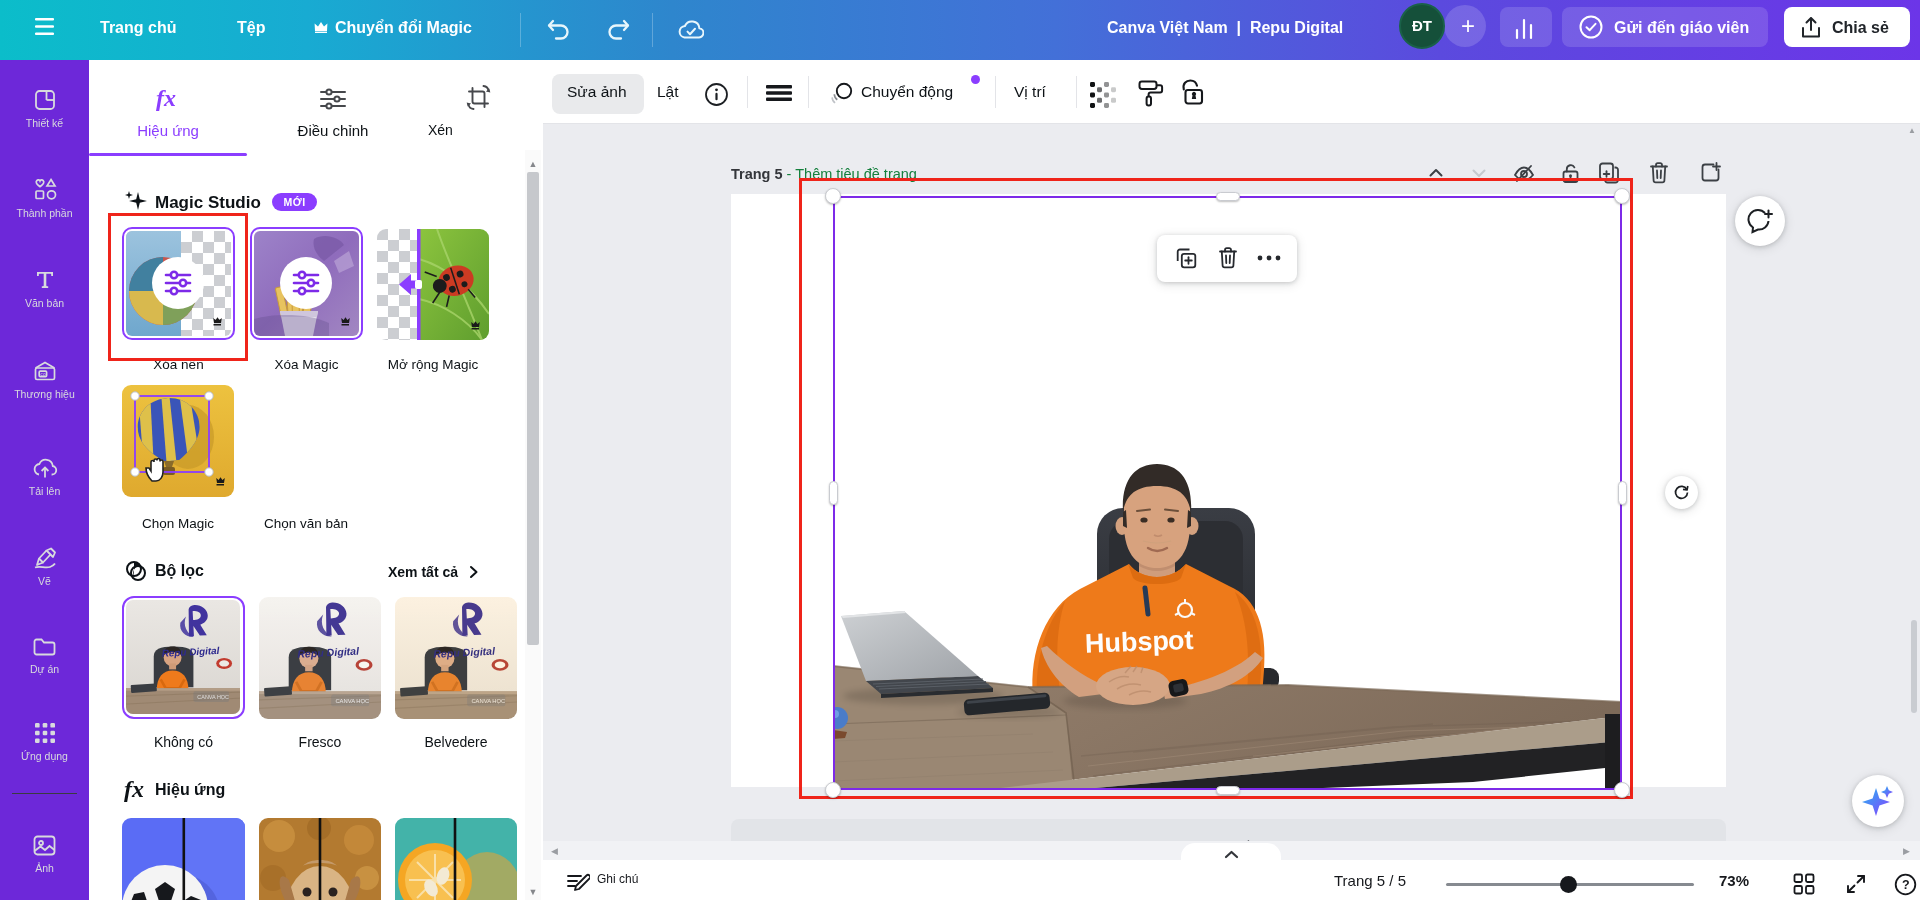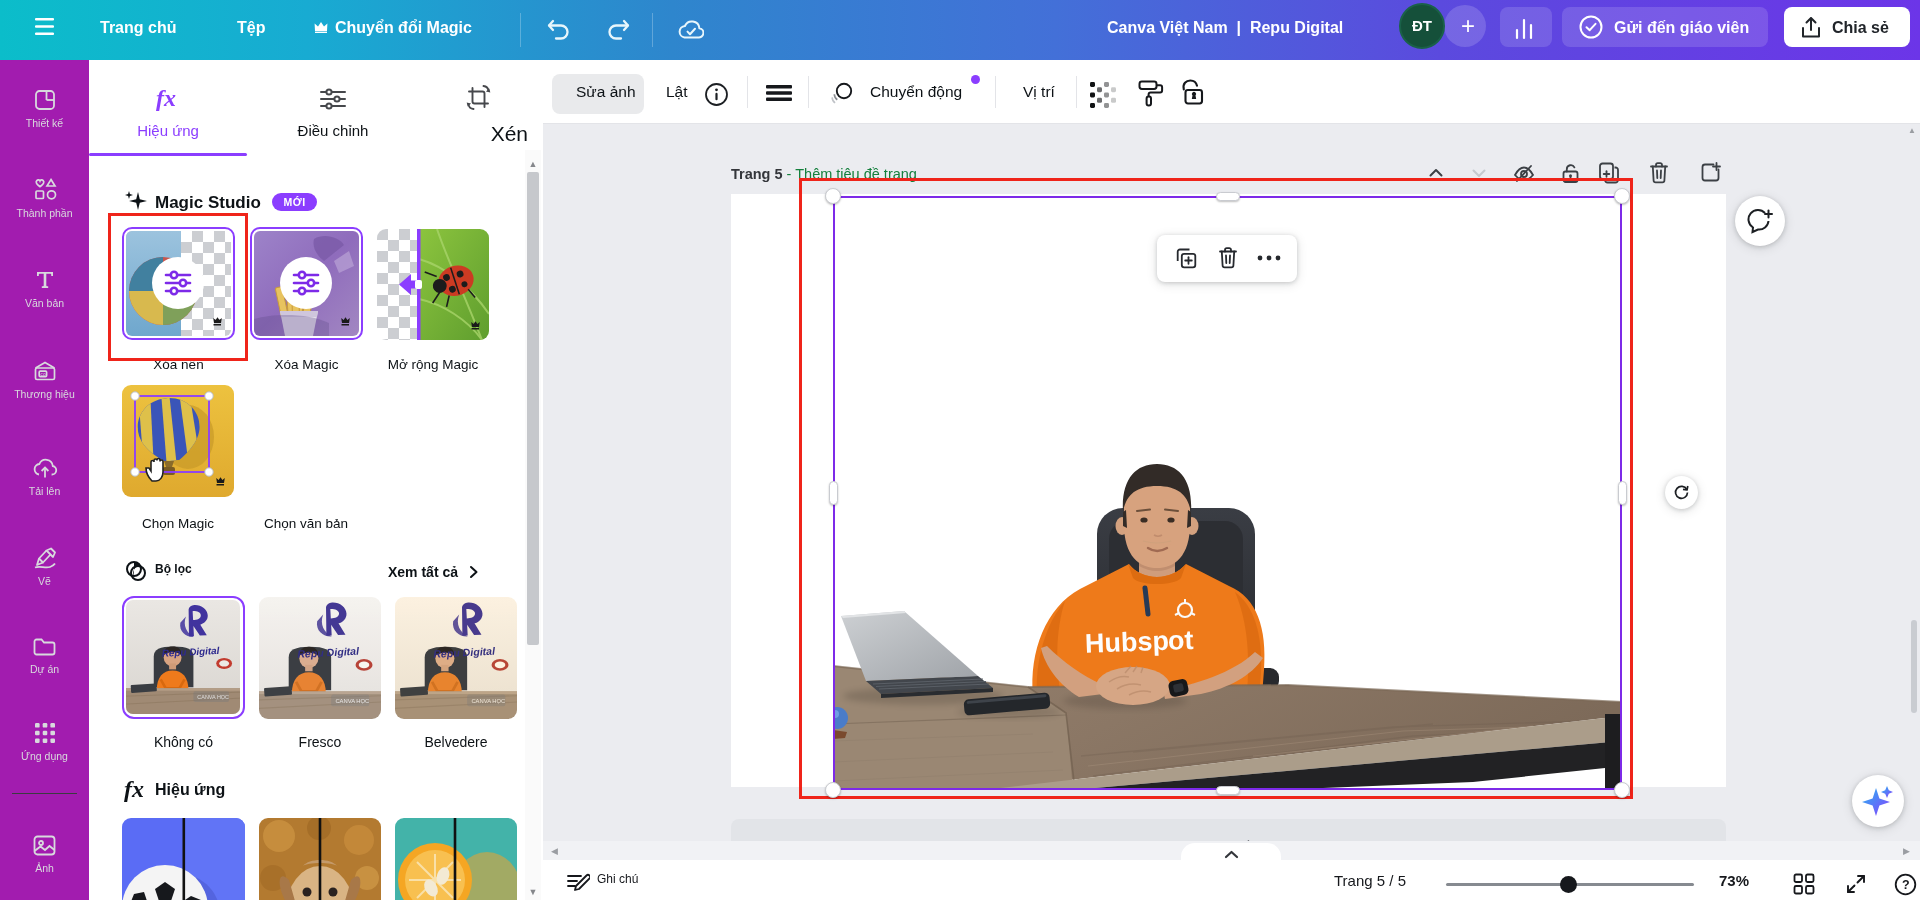--- a/index.html
+++ b/index.html
@@ -8,30 +8,30 @@
   #app { position:relative; width:1920px; height:900px; background:#fff; }
   .abs { position:absolute; }
   
   #hdr { position:absolute; left:0; top:0; width:1920px; height:60px;
     background:linear-gradient(90deg,#0bbdca 0%,#18abd2 16%,#2e86cd 35%,#4370d8 55%,#5b4ade 75%,#6c35e8 100%);
     color:#fff; }
   .htxt { position:absolute; top:19px; font-size:16px; font-weight:700; color:#fff; white-space:nowrap; }
   .hdiv { position:absolute; top:13px; width:1px; height:34px; background:rgba(255,255,255,.25); }
   .hbtn { position:absolute; top:7px; height:40px; border-radius:8px; background:rgba(255,255,255,.14); }
   
-  #side { position:absolute; left:0; top:60px; width:89px; height:840px; background:#a21caf; }
+  #side { position:absolute; left:0; top:60px; width:89px; height:840px; background:#6d28d9; }
   .sitem { position:absolute; left:0; width:89px; text-align:center; color:#dcdee1; }
   .sitem svg { display:block; margin:0 auto; }
   .slbl { display:block; font-size:10.5px; margin-top:5px; color:#d8dadd; }
   
   #panel { position:absolute; left:89px; top:60px; width:454px; height:840px; background:#fff; }
   .thlbl { position:absolute; font-size:13.5px; color:#0d1216; text-align:center; }
   
   #tbar { position:absolute; left:543px; top:60px; width:1377px; height:64px; background:#fff; border-bottom:1px solid #e3e4e8; }
-  .titem { position:absolute; top:0; font-size:15.5px; color:#0d1216; line-height:64px;margin-left:9px; }
+  .titem { position:absolute; top:0; font-size:15.5px; color:#0d1216; line-height:64px; }
   .tdiv { position:absolute; top:16px; width:1px; height:32px; background:#e3e4e8; }
   
   #cv { position:absolute; left:543px; top:124px; width:1377px; height:736px; background:#ebecf0; overflow:hidden; }
   
   #bbar { position:absolute; left:543px; top:860px; width:1377px; height:40px; background:#fff; }
   .fabshadow { box-shadow:0 1px 4px rgba(20,23,26,.18), 0 2px 12px rgba(20,23,26,.12); }
 </style>
 </head>
 <body>
 <div id="app">
@@ -195,21 +195,21 @@
     <svg class="abs" style="left:376px;top:24px" width="27" height="27" viewBox="0 0 27 27">
         <g fill="none" stroke="#46484c" stroke-width="1.9" stroke-linecap="round">
           <path d="M7.5 4 V17.5 a2 2 0 0 0 2 2 H23"></path>
           <path d="M4 7.5 H17.5 a2 2 0 0 1 2 2 V23"></path>
           <path d="M23.5 7 a5.5 5.5 0 0 0-5-5"></path>
           <polygon points="25.3,8.6 20.9,7.5 24.3,4.4" fill="#46484c" stroke="none"></polygon>
           <path d="M3.5 20 a5.5 5.5 0 0 0 5 5"></path>
           <polygon points="1.7,18.4 6.1,19.5 2.7,22.6" fill="#46484c" stroke="none"></polygon>
         </g>
       </svg>
-    <div class="abs" style="left:339px;top:62px;width:100px;text-align:right;font-size:21px;color:#0d1216">Xén</div>
+    <div class="abs" style="left:339px;top:62px;width:100px;text-align:left;font-size:14px;color:#0d1216">Xén</div>
 
     <svg class="abs" style="left:35px;top:130px" width="23" height="23" viewBox="0 0 23 23" fill="#0d1216">
         <path d="M14 2 L15.8 9.2 L23 11 L15.8 12.8 L14 20 L12.2 12.8 L5 11 L12.2 9.2 Z"></path>
         <path d="M5 1 L5.9 4.1 L9 5 L5.9 5.9 L5 9 L4.1 5.9 L1 5 L4.1 4.1 Z"></path>
       </svg>
     <div class="abs" style="left:66px;top:133px;font-size:17px;font-weight:700;color:#0d1216">Magic Studio</div>
     <div class="abs" style="left:183px;top:133px;width:45px;height:18px;border-radius:9px;background:#8b3dff;color:#fff;font-size:10.5px;font-weight:700;text-align:center;line-height:18px;letter-spacing:.5px">MỚI</div>
 
     <div class="abs" style="left:33px;top:167px;width:113px;height:113px;border:2px solid #8b3dff;border-radius:10px;padding:2px">
         <svg width="105" height="105" viewBox="0 0 105 105" style="border-radius:6px;display:block">
@@ -363,21 +363,21 @@
     </svg>
       </div>
     <div class="thlbl" style="left:33px;top:456px;width:112px">Chọn Magic</div>
     <div class="thlbl" style="left:161px;top:456px;width:112px">Chọn văn bản</div>
 
     <svg class="abs" style="left:35px;top:499px" width="24" height="24" viewBox="0 0 24 24" fill="none">
         <circle cx="10" cy="10" r="7" stroke="#0d1216" stroke-width="2"></circle>
         <circle cx="14" cy="14" r="7" stroke="#0d1216" stroke-width="2"></circle>
         <path d="M10 3 a7 7 0 0 1 6.2 3.8 A7 7 0 0 0 10 17 Z" fill="#0d1216"></path>
       </svg>
-    <div class="abs" style="left:66px;top:502px;font-size:12px;font-weight:700;color:#0d1216">Bộ lọc</div>
+    <div class="abs" style="left:66px;top:502px;font-size:16px;font-weight:700;color:#0d1216">Bộ lọc</div>
     <div class="abs" style="left:299px;top:504px;font-size:14px;font-weight:700;color:#0d1216">Xem tất cả</div>
     <svg class="abs" style="left:377px;top:505px" width="14" height="14" viewBox="0 0 14 14">
         <path d="M5 2 L10.5 7 L5 12" fill="none" stroke="#0d1216" stroke-width="2" stroke-linecap="round" stroke-linejoin="round"></path>
       </svg>
 
     <div class="abs" style="left:33px;top:536px;width:123px;height:123px;border:2.5px solid #8b3dff;border-radius:12px;padding:2px">
         <div style="width:114px;height:114px;border-radius:7px;overflow:hidden" id="flt1">
       <svg width="114" height="114" viewBox="0 0 115 115">
             <defs>
               <linearGradient id="wall" x1="0" y1="0" x2="0" y2="1">

